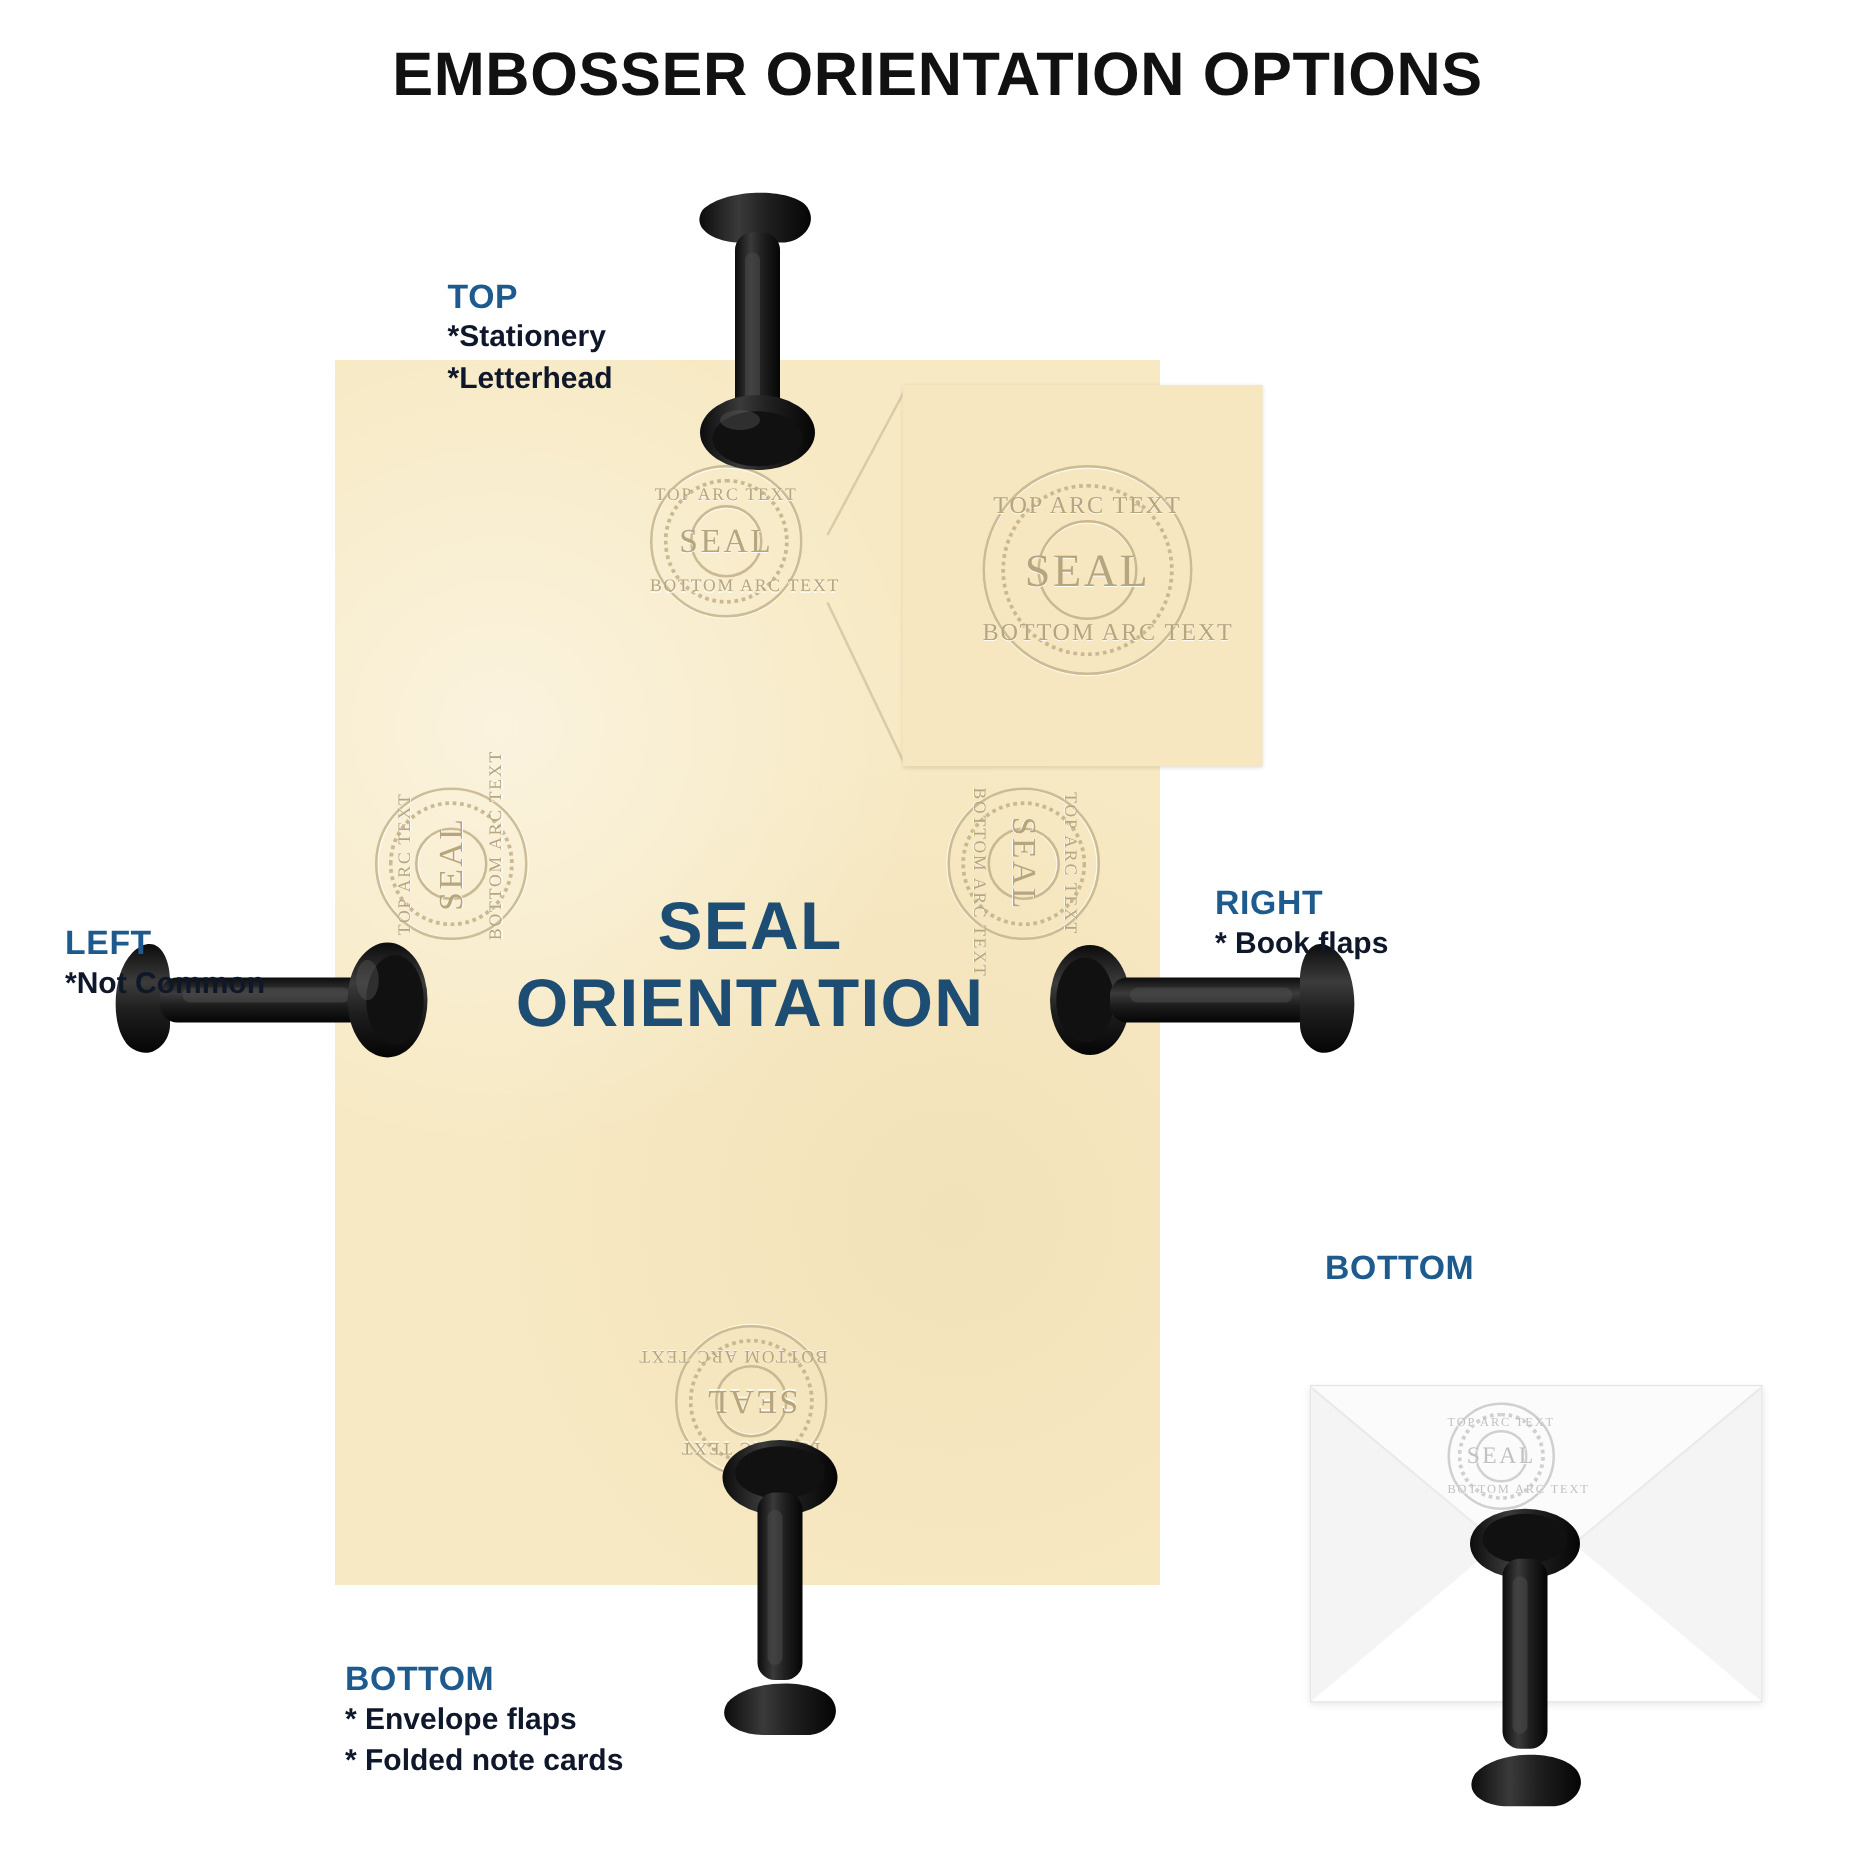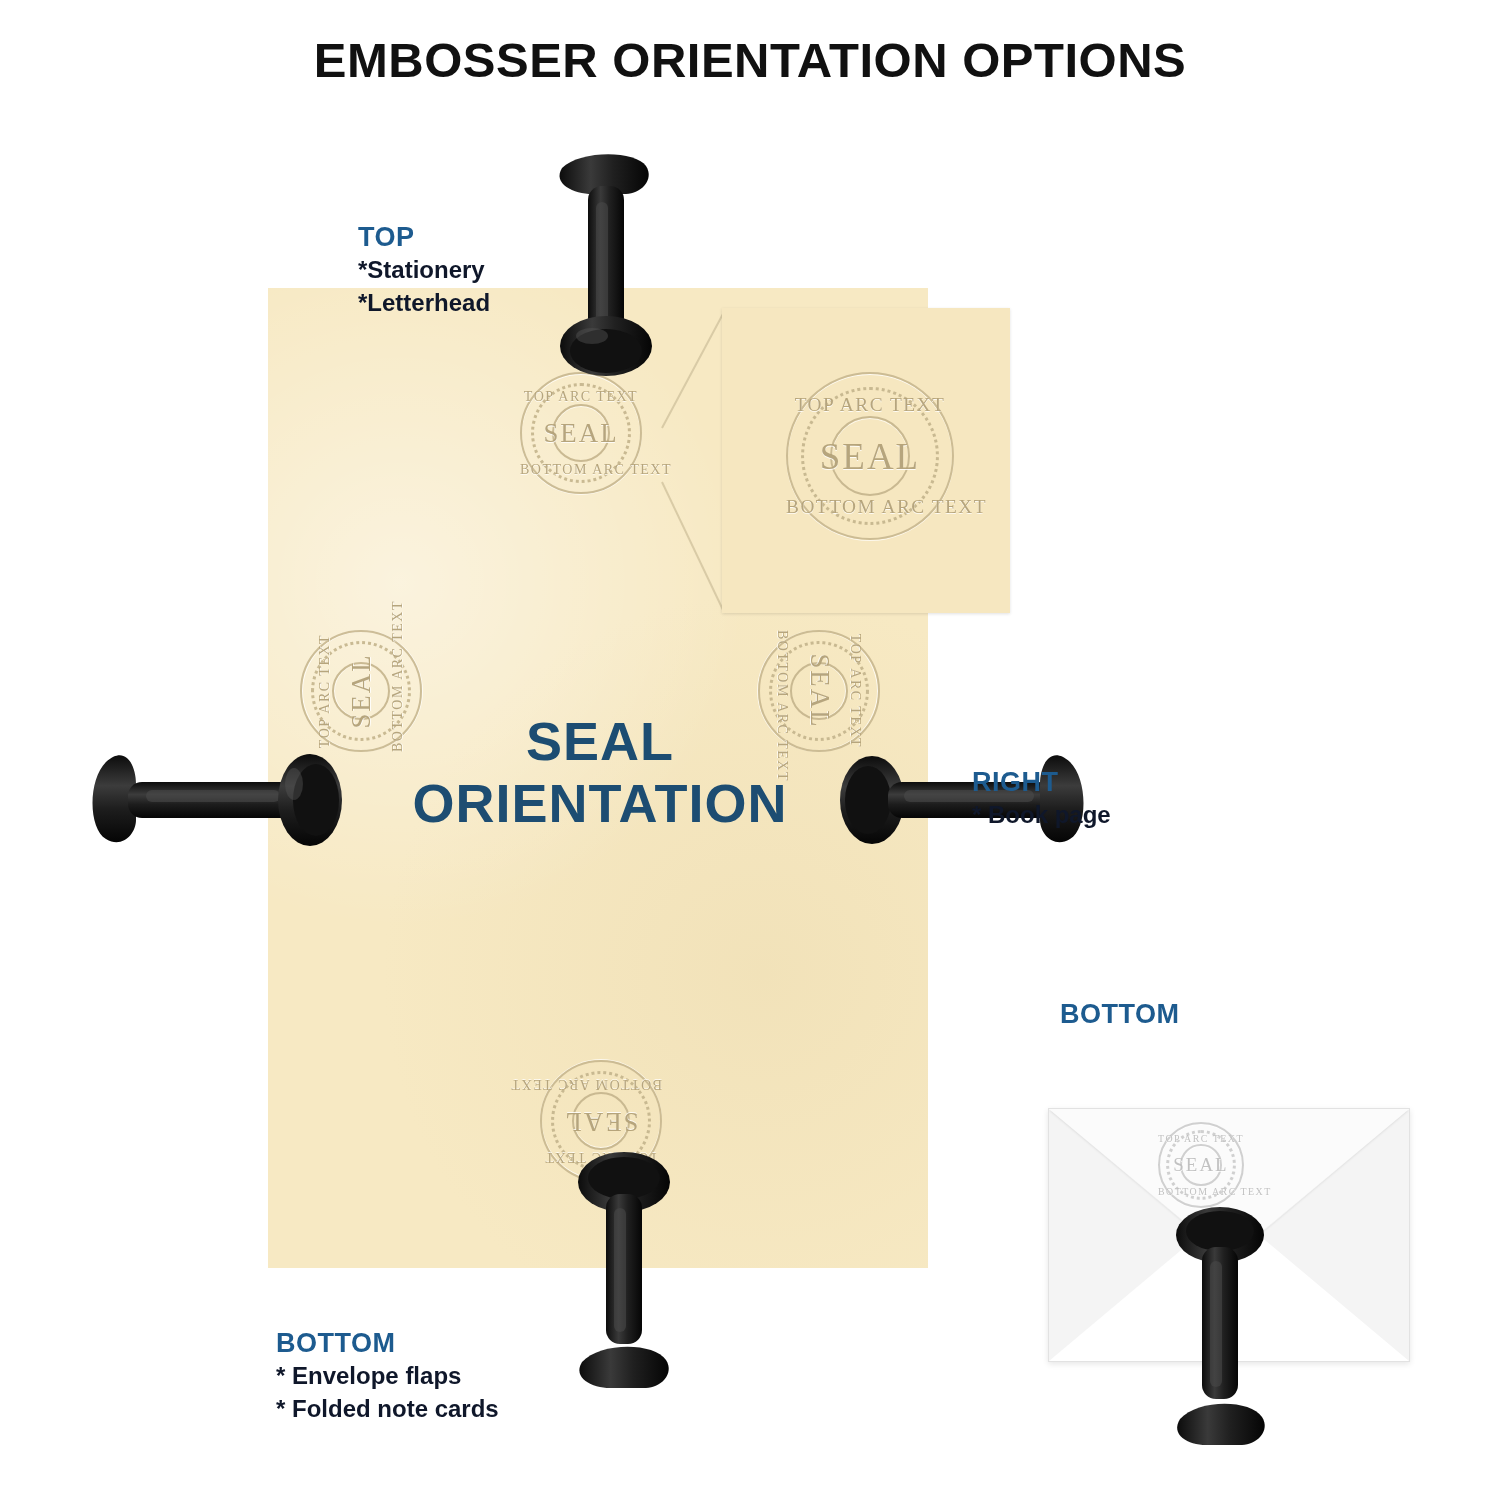--- a/index.html
+++ b/index.html
@@ -143,21 +143,21 @@
     margin-top: 44px;
   }
   .callout-body {
     color: #0f172a;
     font-weight: bold;
     font-size: 24px;
     line-height: 1.38;
   }
   #callout-top    { position: absolute; left: 358px; top: 178px; }
   #callout-left   { position: absolute; left: 52px;  top: 695px; }
-  #callout-right  { position: absolute; left: 972px; top: 723px; }
+  #callout-right  { position: absolute; left: 972px; top: 663px; }
   #callout-bottom { position: absolute; left: 276px; top: 1284px; }
   #callout-envelope { position: absolute; left: 1060px; top: 955px; }
 
   
   .embosser { position: absolute; }
 
   
   #envelope {
     position: absolute;
     left: 1048px;
@@ -359,24 +359,28 @@
     <rect x="48" y="66" width="12" height="126" rx="6" fill="#4a4a4a" opacity="0.55"></rect>
     <path d="M18,224 C36,204 88,204 100,222 C109,236 94,250 80,250 L44,250 C26,250 8,240 18,224 Z" fill="url(#gEnv)"></path>
   </svg>
 
   <div id="callout-top">
     <div class="callout-head">TOP</div>
     <div class="callout-body">*Stationery</div>
     <div class="callout-body">*Letterhead</div>
   </div>
 
+  <div id="callout-left">
+    <div class="callout-head">LEFT</div>
+    <div class="callout-body">*Not Common</div>
+  </div>
 
   <div id="callout-right">
     <div class="callout-head">RIGHT</div>
-    <div class="callout-body">* Book page</div>
+    <div class="callout-body">* Book flaps</div>
   </div>
 
   <div id="callout-bottom">
     <div class="callout-head">BOTTOM</div>
     <div class="callout-body">* Envelope flaps</div>
     <div class="callout-body">* Folded note cards</div>
   </div>
 
   <div id="callout-envelope">
     <div class="callout-head">BOTTOM</div>

